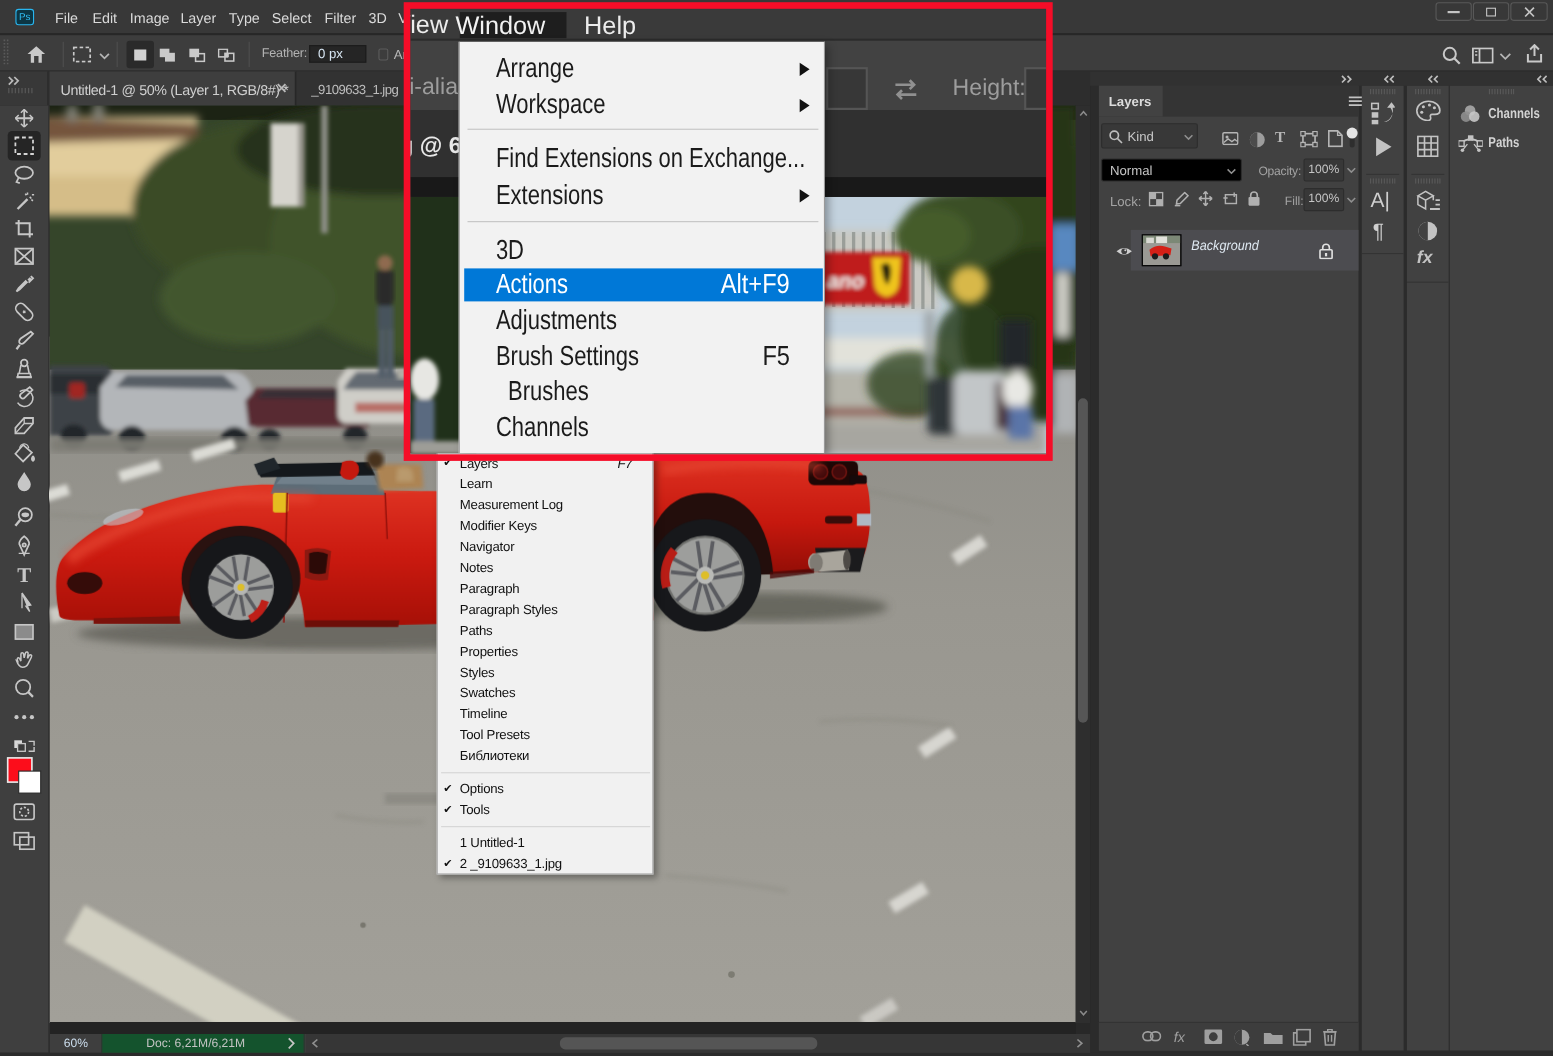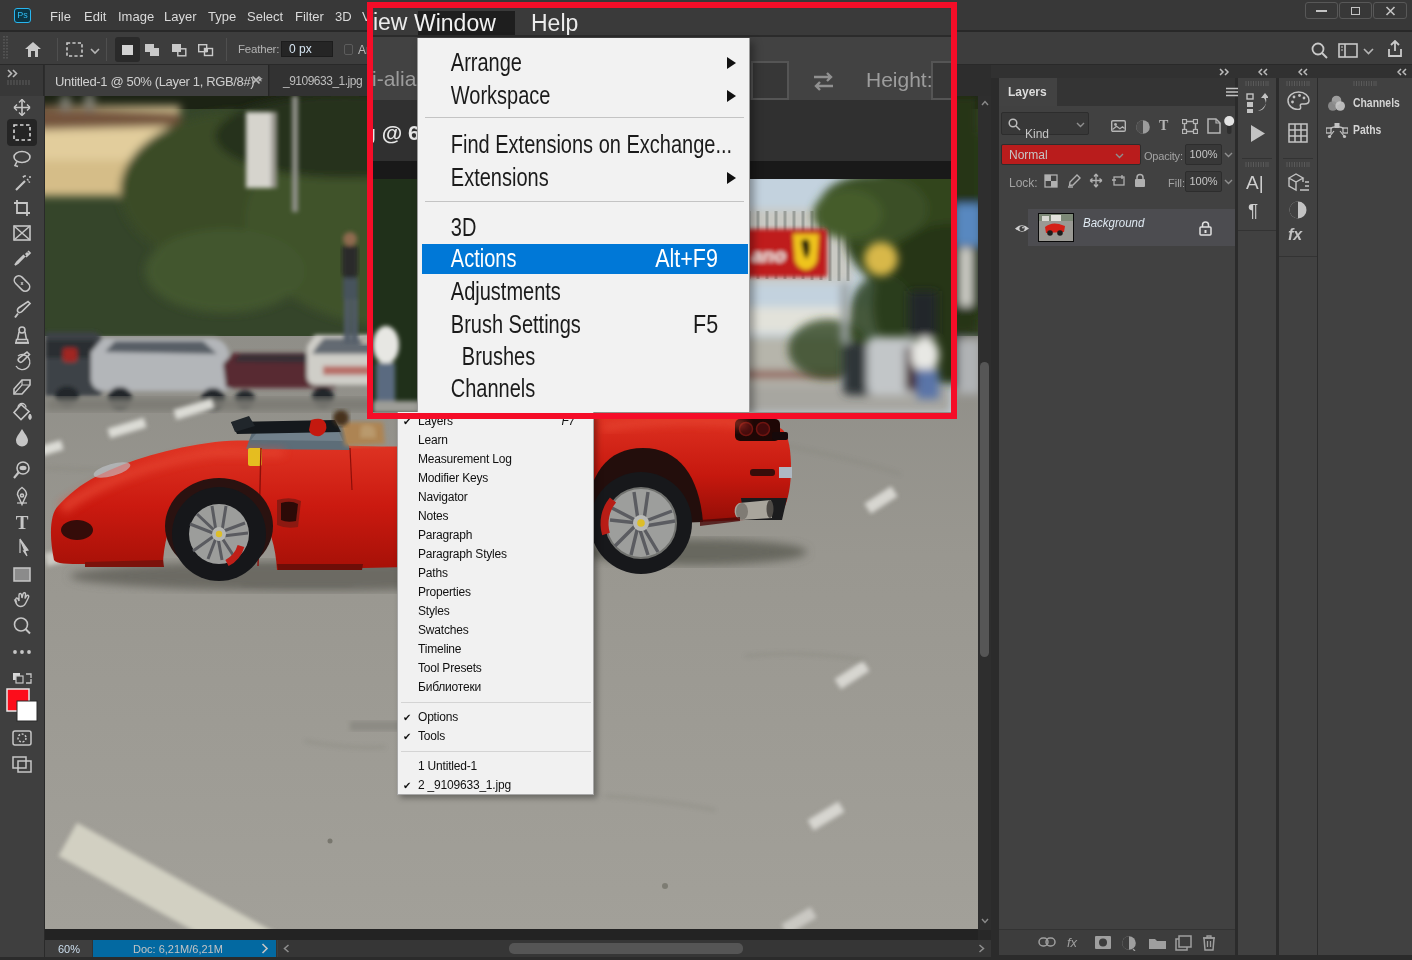--- a/index.html
+++ b/index.html
@@ -542,21 +542,21 @@
         <svg class="abs" style="left:227px;top:9px;" width="14" height="11">
             <path d="M0 1.5h14 M0 5h14 M0 8.5h14" stroke="#c2c2c2" stroke-width="1.6"></path>
           </svg>
       </div>
 
       <div class="abs" style="left:2px;top:34px;width:88px;height:23px;background:#383838;border:1px solid #2d2d2d;border-radius:2px;">
         <svg class="abs" style="left:6px;top:5px;" width="13" height="13">
             <circle cx="5" cy="5" r="3.8" fill="none" stroke="#bdbdbd" stroke-width="1.5"></circle>
             <path d="M8 8l4 4" stroke="#bdbdbd" stroke-width="1.5"></path>
           </svg>
-        <div class="txt" style="left:23px;top:14px;font-size:12px;color:#c6c6c6;">Kind</div>
+        <div class="txt" style="left:23px;top:4px;font-size:12px;color:#c6c6c6;">Kind</div>
         <svg class="abs" style="left:74px;top:9px;" width="9" height="6">
             <path d="M1 1l3.5 3.5L8 1" stroke="#8f8f8f" stroke-width="1.4" fill="none"></path>
           </svg>
       </div>
       <svg class="abs" style="left:112px;top:42px;" width="15" height="12">
           <rect x="0.7" y="0.7" width="13.6" height="10.6" rx="1.2" fill="none" stroke="#b5b5b5" stroke-width="1.4"></rect>
           <circle cx="4.5" cy="4.5" r="1.4" fill="#b5b5b5"></circle>
           <path d="M1.5 9.5l4-3.2 3.4 2.4 2.6-2 2 1.8" stroke="#b5b5b5" stroke-width="1.2" fill="none"></path>
         </svg>
       <svg class="abs" style="left:136px;top:41px;" width="16" height="16">
@@ -574,21 +574,21 @@
       <svg class="abs" style="left:208px;top:40px;" width="14" height="16">
           <path d="M1 1 h8 l4 4 v10 h-12 z" fill="none" stroke="#b5b5b5" stroke-width="1.5"></path>
           <path d="M9 1 v4 h4" fill="none" stroke="#b5b5b5" stroke-width="1.2"></path>
         </svg>
 
       <svg class="abs" style="left:224px;top:37px;" width="13" height="21">
           <rect x="4" y="2" width="4.5" height="17" rx="2" fill="#2e2e2e"></rect>
           <circle cx="6.2" cy="6" r="5" fill="#e4e4e4"></circle>
         </svg>
 
-      <div class="abs" style="left:2px;top:66px;width:140px;height:21px;background:#b91c1c;border:1px solid #2d2d2d;border-radius:2px;">
+      <div class="abs" style="left:2px;top:66px;width:128px;height:21px;background:#000000;border:1px solid #2d2d2d;border-radius:2px;">
         <div class="txt" style="left:7px;top:3px;font-size:12px;color:#c6c6c6;">Normal</div>
         <svg class="abs" style="left:113px;top:8px;" width="9" height="6">
             <path d="M1 1l3.5 3.5L8 1" stroke="#8f8f8f" stroke-width="1.4" fill="none"></path>
           </svg>
       </div>
       <div class="txt" style="left:145px;top:72px;font-size:11px;color:#a3a3a3;letter-spacing:-0.2px;">Opacity:</div>
       <div class="abs" style="left:186px;top:66px;width:37px;height:21px;background:#383838;border:1px solid #2d2d2d;border-radius:2px;color:#c6c6c6;font-size:11px;line-height:19px;text-align:center;">100%</div>
       <svg class="abs" style="left:225px;top:74px;" width="9" height="6">
           <path d="M1 1l3.5 3.5L8 1" stroke="#8f8f8f" stroke-width="1.4" fill="none"></path>
         </svg>
@@ -746,21 +746,21 @@
         <circle cx="3.5" cy="15.5" r="1.6" fill="#c3c3c3"></circle>
           <circle cx="18.5" cy="15.5" r="1.6" fill="#c3c3c3"></circle>
       </svg>
       <div class="txt" style="left:35px;top:44px;font-size:13px;font-weight:bold;color:#d4d4d4;transform:scaleX(0.8);transform-origin:0 50%;">Paths</div>
     </div>
   </div>
 
   <div class="abs" style="left:45px;top:929px;width:933px;height:11px;background:#232323;"></div>
   <div class="abs" id="statusbar" style="left:45px;top:940px;width:946px;height:17px;background:#3e3e3e;">
     <div class="txt" style="left:13px;top:3px;font-size:11px;color:#ccdeee;">60%</div>
-    <div class="abs" style="left:47px;top:0px;width:185px;height:17px;background:#0369a1;border-left:1px solid #333;border-right:1px solid #333;">
+    <div class="abs" style="left:47px;top:0px;width:185px;height:17px;background:#14532d;border-left:1px solid #333;border-right:1px solid #333;">
       <div class="txt" style="left:40px;top:3px;font-size:11px;color:#c4c4c4;">Doc: 6,21M/6,21M</div>
       <svg class="abs" style="left:168px;top:3px;" width="8" height="11">
           <path d="M1.5 1 L6 5.5 L1.5 10" stroke="#c4c4c4" stroke-width="1.6" fill="none"></path>
         </svg>
     </div>
     <div class="abs" style="left:233px;top:0;width:713px;height:17px;background:#363636;">
       <svg class="abs" style="left:5px;top:4px;" width="7" height="9">
           <path d="M5.5 1 L1.5 4.5 L5.5 8" stroke="#8f8f8f" stroke-width="1.5" fill="none"></path>
         </svg>
       <div class="abs" style="left:231px;top:3px;width:234px;height:11px;background:#555555;border-radius:5px;"></div>

